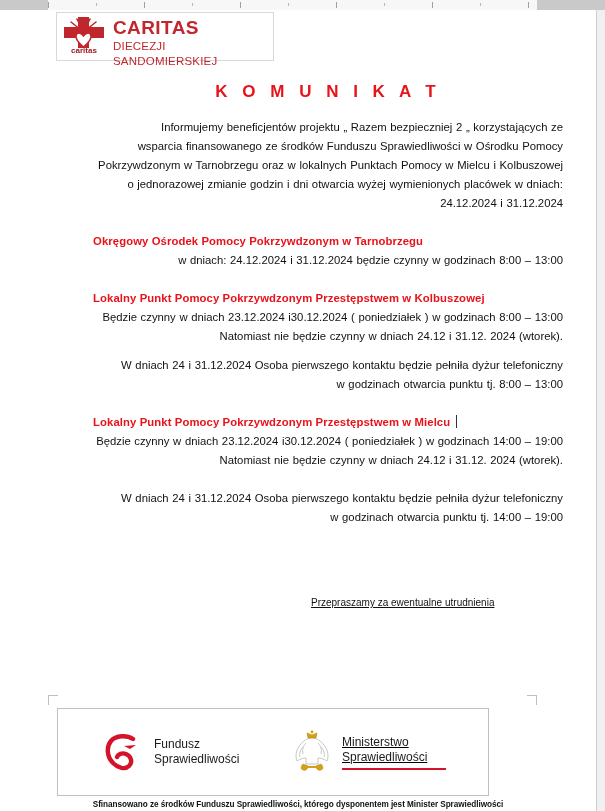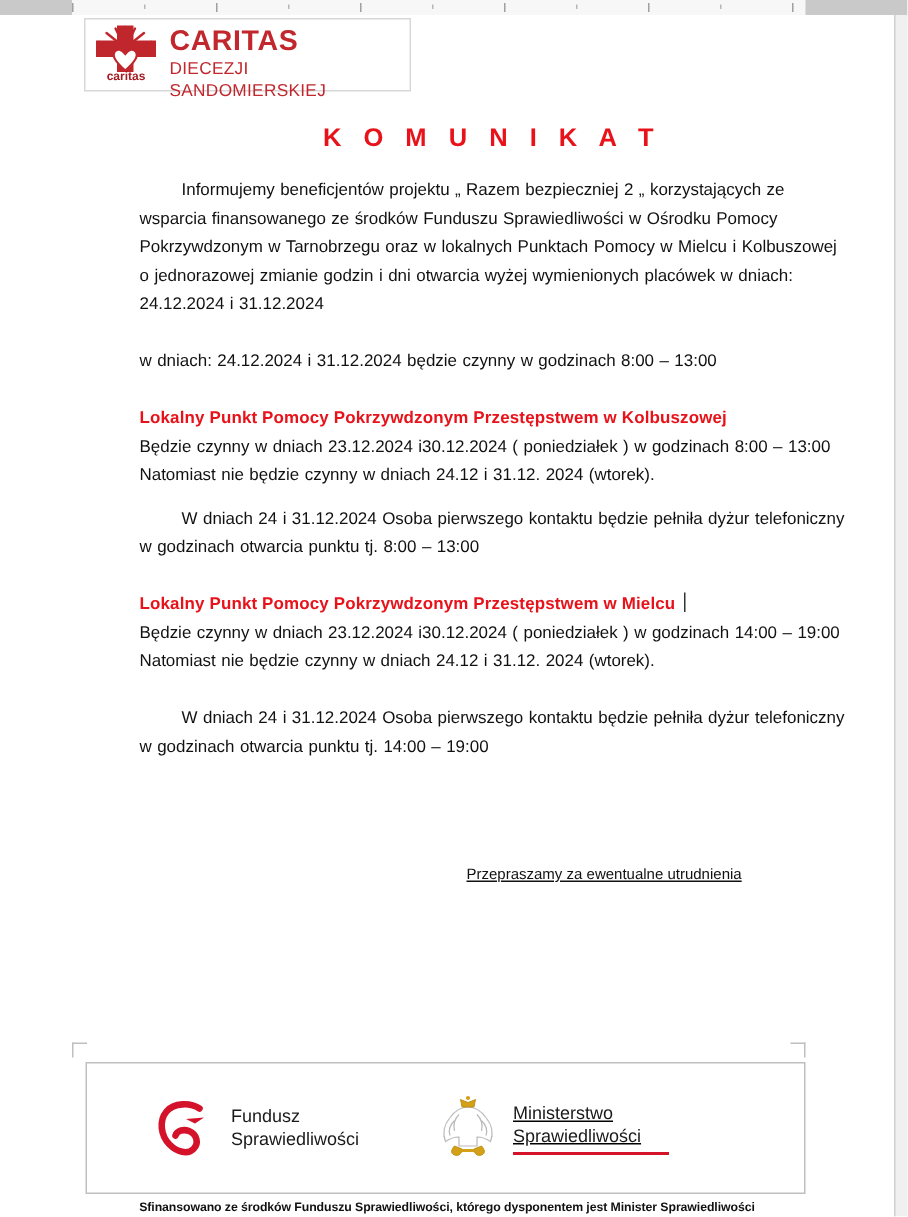--- a/index.html
+++ b/index.html
@@ -130,21 +130,21 @@
     color: #e8121a;
     letter-spacing: 5px;
     font-family: "Liberation Sans", sans-serif;
   }
 
   p.body {
     margin: 0;
     font-size: 11.3px;
     line-height: 19px;
     color: #111111;
-    text-align: left;
+    text-align: right;
     word-spacing: 0.5px;
   }
   p.indent { text-indent: 28px; }
   p.center { }
 
   h2.section {
     margin: 0;
     font-size: 11.3px;
     font-weight: bold;
     color: #e8121a;
@@ -169,21 +169,21 @@
     line-height: 19px;
     color: #111;
     padding-left: 218px;
     text-decoration: underline;
   }
 
   
   #footer-table {
     position: absolute;
     left: 57px; top: 698px;
-    width: 480px;
+    width: 432px;
     height: 88px;
     border: 1px solid #bfbfbf;
     box-sizing: border-box;
     background: #fff;
   }
   .logo-cell {
     position: absolute;
     top: 0; height: 86px;
     display: flex;
     align-items: center;
@@ -267,20 +267,21 @@
 
   <div id="doc">
 
     <h1 id="komunikat">K O M U N I K A T</h1>
 
     <p class="body indent">Informujemy beneficjentów projektu „ Razem bezpieczniej 2 „ korzystających ze wsparcia finansowanego ze środków  Funduszu Sprawiedliwości w Ośrodku Pomocy Pokrzywdzonym w Tarnobrzegu oraz w lokalnych Punktach Pomocy w Mielcu i Kolbuszowej o jednorazowej zmianie godzin i dni otwarcia wyżej wymienionych placówek w dniach:</p>
     <p class="body center">24.12.2024 i 31.12.2024</p>
 
     <div class="spacer-lg"></div>
 
+    <h2 class="section">Okręgowy Ośrodek Pomocy Pokrzywdzonym w Tarnobrzegu</h2>
     <p class="body">w dniach: 24.12.2024 i 31.12.2024 będzie czynny w godzinach 8:00 – 13:00</p>
 
     <div class="spacer-lg"></div>
 
     <h2 class="section">Lokalny Punkt Pomocy Pokrzywdzonym Przestępstwem w Kolbuszowej</h2>
     <p class="body">Będzie czynny w dniach 23.12.2024 i30.12.2024 ( poniedziałek ) w godzinach 8:00 – 13:00</p>
     <p class="body">Natomiast nie będzie czynny w dniach 24.12 i 31.12. 2024 (wtorek).</p>
 
     <div class="spacer-sm"></div>
 

